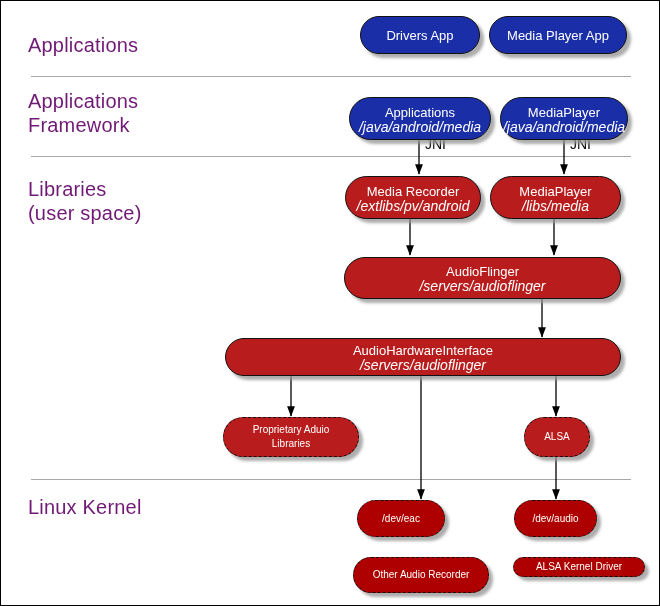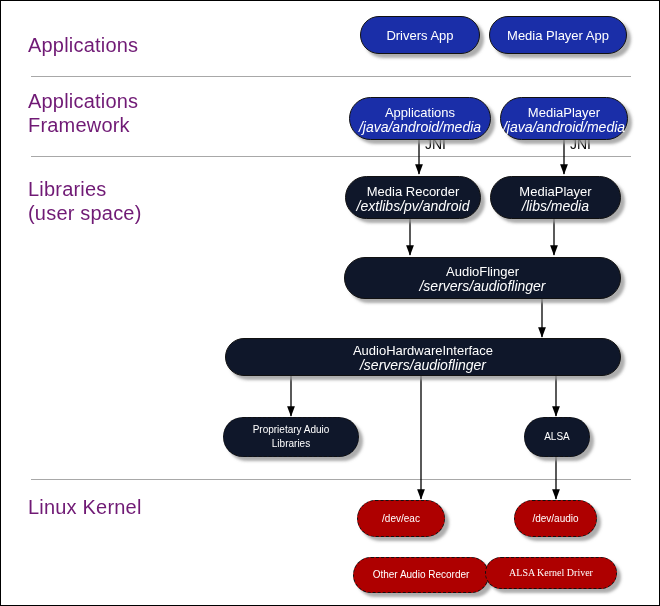--- a/index.html
+++ b/index.html
@@ -68,21 +68,21 @@
     line-height: 15px;
     white-space: pre-line;
   }
   .node .sub {
     font-size: 14px;
     line-height: 12px;
     margin-top: 1px;
     font-style: italic;
   }
   .node.blue  { background: #1a2ea8; }
-  .node.green { background: #0f172a; }
+  .node.green { background: #b91c1c; }
   .node.red   { background: #ae0000; }
   .node.dashed { border: 1px dashed #111111; }
   .node.small .title { font-size: 10px; line-height: 14px; }
 </style>
 </head>
 <body>
 
 <div id="canvas">
 
   <div class="separator" style="left:30px; top:75px; width:600px;"></div>
@@ -182,17 +182,17 @@
   </div>
 
   <div class="node red dashed small" style="left:513px; top:499px; width:83px; height:37px;">
     <span class="title">/dev/audio</span>
   </div>
 
   <div class="node red dashed small" style="left:352px; top:556px; width:136px; height:36px;">
     <span class="title">Other Audio Recorder</span>
   </div>
 
-  <div class="node red dashed small" style="left:484px; top:556px; width:132px; height:32px;font-family:Liberation Serif, serif;">
+  <div class="node red dashed small" style="left:512px; top:556px; width:132px; height:20px;">
     <span class="title">ALSA Kernel Driver</span>
   </div>
 
 </div>
 
 </body></html>

